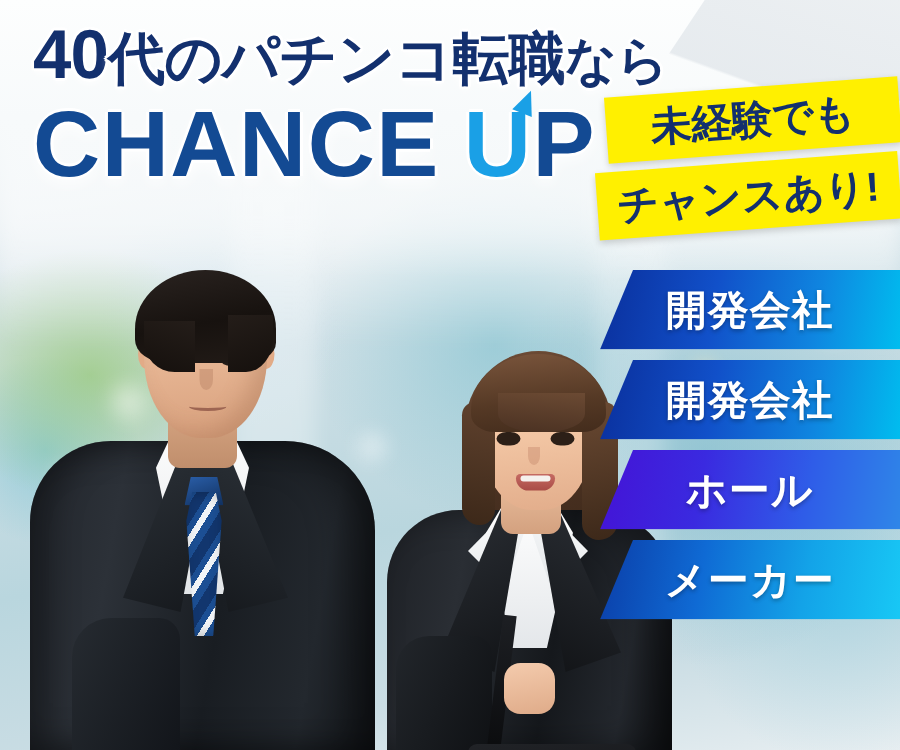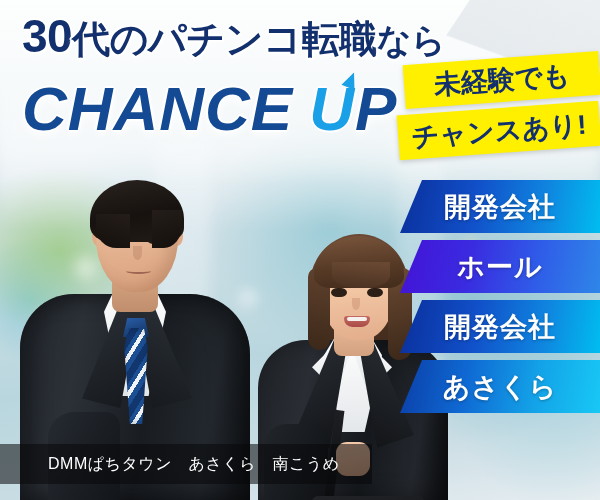--- a/index.html
+++ b/index.html
@@ -253,22 +253,22 @@
     color:#13306e; letter-spacing:-.5px; white-space:nowrap;
     text-shadow:
       2px 0 0 #fff, -2px 0 0 #fff, 0 2px 0 #fff, 0 -2px 0 #fff,
       1.5px 1.5px 0 #fff, -1.5px 1.5px 0 #fff, 1.5px -1.5px 0 #fff, -1.5px -1.5px 0 #fff,
       0 3px 6px rgba(255,255,255,.85);
   }
   .line1 .num{ font-size:46px; }
   .line1 .tail{ font-size:34px; }
 
   .logo{
-    margin-top:16px;
-    font-size:62px; font-weight:bold; font-style:italic;
+    margin-top:4px;
+    font-size:62px; font-weight:bold; 
     line-height:1; letter-spacing:1px; white-space:nowrap;
     color:#134a93;
     text-shadow:
       2px 0 0 #fff, -2px 0 0 #fff, 0 2px 0 #fff, 0 -2px 0 #fff,
       0 4px 10px rgba(255,255,255,.9);
   }
   .logo .cu-u{
     color:#1aa0e6; position:relative; display:inline-block;
     text-shadow:
       2px 0 0 #fff, -2px 0 0 #fff, 0 2px 0 #fff, 0 -2px 0 #fff;
@@ -380,44 +380,41 @@
     <div class="w-nose"></div>
     <div class="w-mouth"></div>
     <div class="w-bangs"></div>
     <div class="w-arm"></div>
     <div class="w-bagstrap"></div>
     <div class="w-hand"></div>
     <div class="w-bagbody"></div>
   </div>
 
   <div class="headline">
-    <div class="line1"><span class="num">30</span><span class="mid">代のパチンコ転職</span><span class="tail">なら</span></div>
+    <div class="line1"><span class="num">40</span><span class="mid">代のパチンコ転職</span><span class="tail">なら</span></div>
 
     <div class="logo"><span>CHANCE</span><span class="sp"></span><span class="cu-u">U</span><span>P</span></div>
   </div>
 
   <div class="kicker" id="kicker1">
     <span>未経験でも</span>
   </div>
   <div class="kicker" id="kicker2">
     <span>チャンスあり!</span>
   </div>
 
   <div class="cat-list">
+    <div class="cat g-blue">
+      <span>開発会社</span>
+    </div>
     <div class="cat g-blue">
       <span>開発会社</span>
     </div>
     <div class="cat g-purple">
       <span>ホール</span>
     </div>
-    <div class="cat g-blue">
-      <span>開発会社</span>
+    <div class="cat g-cyan">
+      <span>メーカー</span>
     </div>
-    <div class="cat g-cyan">
-      <span>あさくら</span>
-    </div>
-  </div>
-
-  <div class="credit">
-    <span>DMMぱちタウン　あさくら　南こうめ</span>
-  </div>
+  </div>
+
 
 </div>
 
 </body></html>

